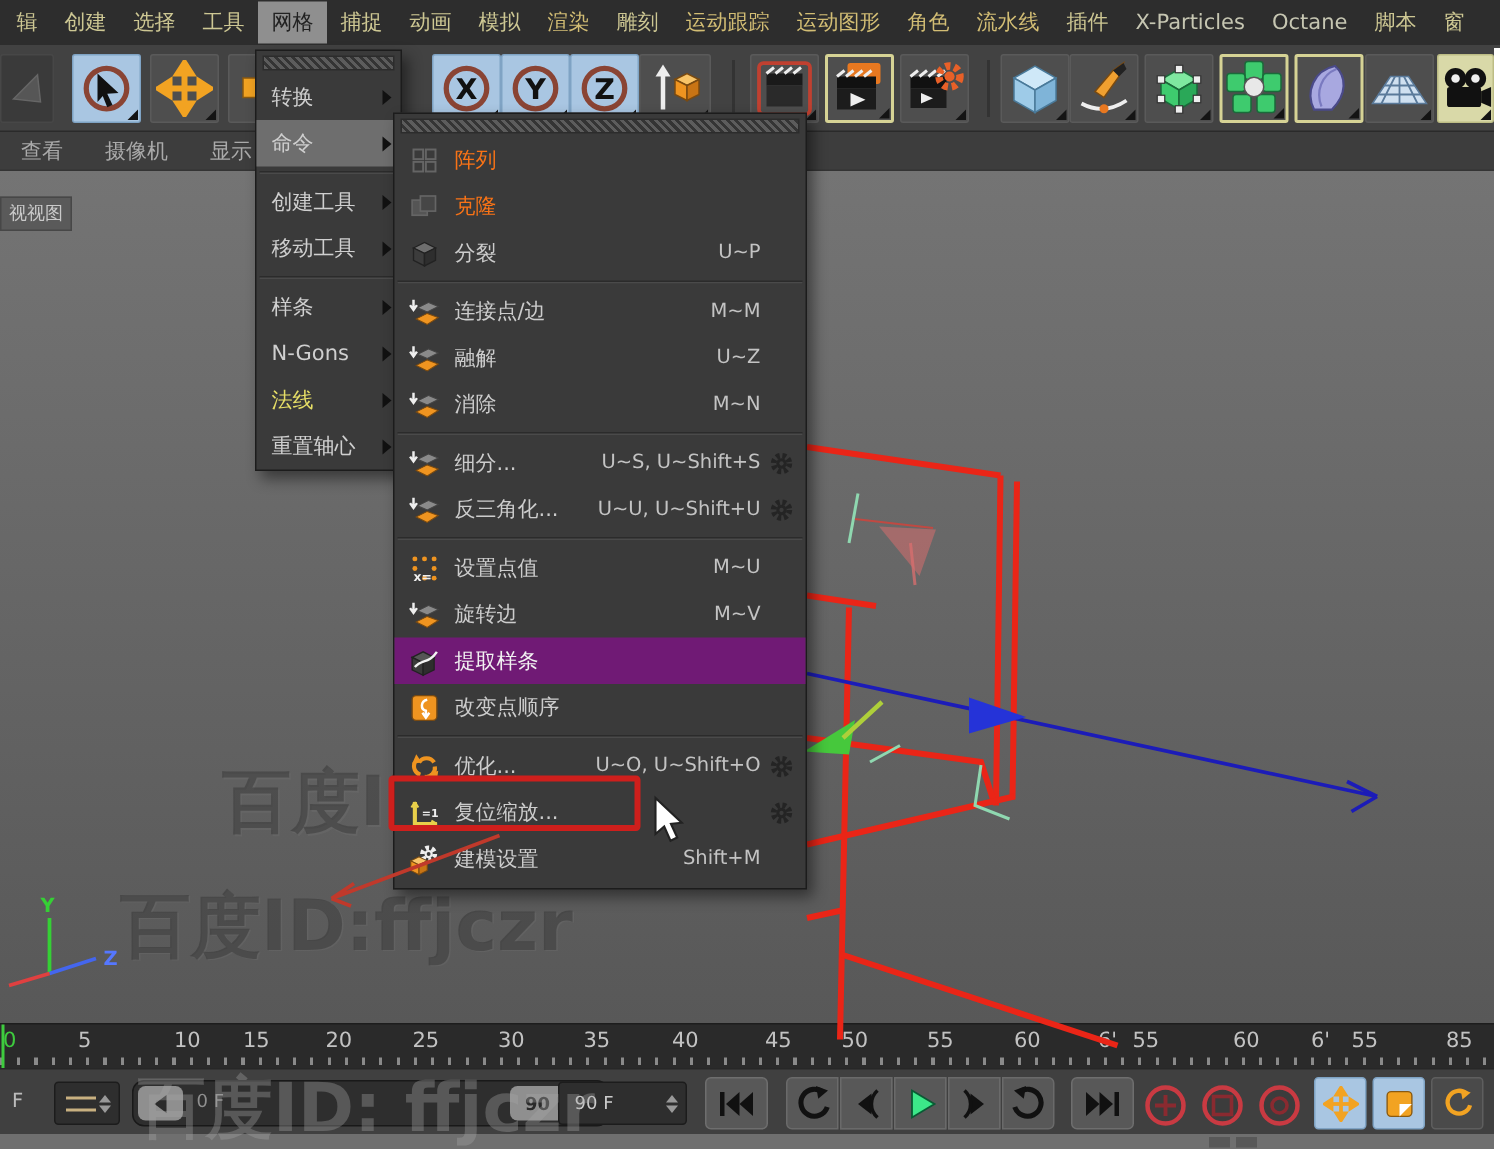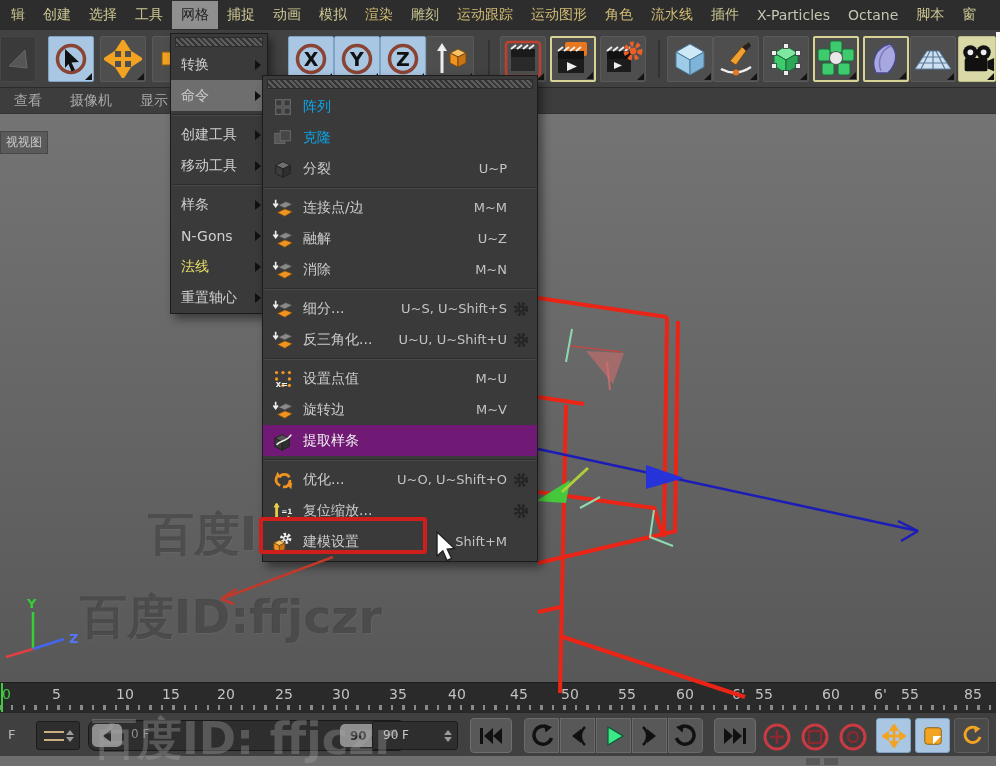--- a/index.html
+++ b/index.html
@@ -48,21 +48,21 @@
   .m1-label{color:#cfcfcf;font-size:14px;flex:1;white-space:nowrap;}
   .m1-item.accent .m1-label{color:#e6de66;}
   .m1-arrow{width:0;height:0;border-top:5px solid transparent;border-bottom:5px solid transparent;border-left:6px solid #111;}
   .msep{height:2px;background:#2b2b2b;border-bottom:1px solid #4a4a4a;margin:3px 2px;}
   .menu2{left:262px;top:75px;width:276px;padding-bottom:4px;}
   .m2-item{height:31px;display:flex;align-items:center;padding:0 6px 0 6px;position:relative;}
   .m2-item.hl{background:#701a75;}
   .m2-icon{width:28px;height:24px;display:flex;align-items:center;justify-content:center;flex:0 0 28px;}
   .m2-label{color:#cccccc;font-size:14px;white-space:nowrap;margin-left:6px;}
   .m2-item.hl .m2-label{color:#f2f2f2;}
-  .m2-item.disabled .m2-label{color:#0ea5e9;}
+  .m2-item.disabled .m2-label{color:#f97316;}
   .m2-item.disabled .m2-icon{opacity:.45;}
   .m2-sc{margin-left:auto;color:#c3c3c3;font-size:13px;white-space:nowrap;padding-right:4px;}
   .m2-gear{width:20px;flex:0 0 20px;display:flex;align-items:center;justify-content:center;}
   
   .annot-box{position:absolute;left:259px;top:517px;width:168px;height:37px;border:4px solid #ce1f1c;border-radius:3px;z-index:50;}
   .annot-svg{position:absolute;left:0;top:0;z-index:45;pointer-events:none;}
   .cursor-svg{position:absolute;left:0;top:0;z-index:60;pointer-events:none;}
   
   .ruler{position:absolute;left:0;top:682px;width:1000px;height:30px;background:#2a2a2a;border-top:1px solid #1d1d1d;}
   .rl{position:absolute;top:3px;color:#c2c2c2;font-size:14px;}
@@ -577,20 +577,30 @@
     <div class="m2-item hl">
       <span class="m2-icon">
           <svg width="22" height="22">
             <use href="#sym-spline-cube"></use>
           </svg>
         </span>
       <span class="m2-label">提取样条</span>
       <span class="m2-sc"></span>
       <span class="m2-gear"></span>
     </div>
+    <div class="m2-item">
+      <span class="m2-icon">
+          <svg width="22" height="22">
+            <use href="#sym-hook"></use>
+          </svg>
+        </span>
+      <span class="m2-label">改变点顺序</span>
+      <span class="m2-sc"></span>
+      <span class="m2-gear"></span>
+    </div>
     <div class="msep"></div>
 
     <div class="m2-item">
       <span class="m2-icon">
           <svg width="22" height="22">
             <use href="#sym-recycle"></use>
           </svg>
         </span>
       <span class="m2-label">优化...</span>
       <span class="m2-sc">U~O, U~Shift+O</span>

